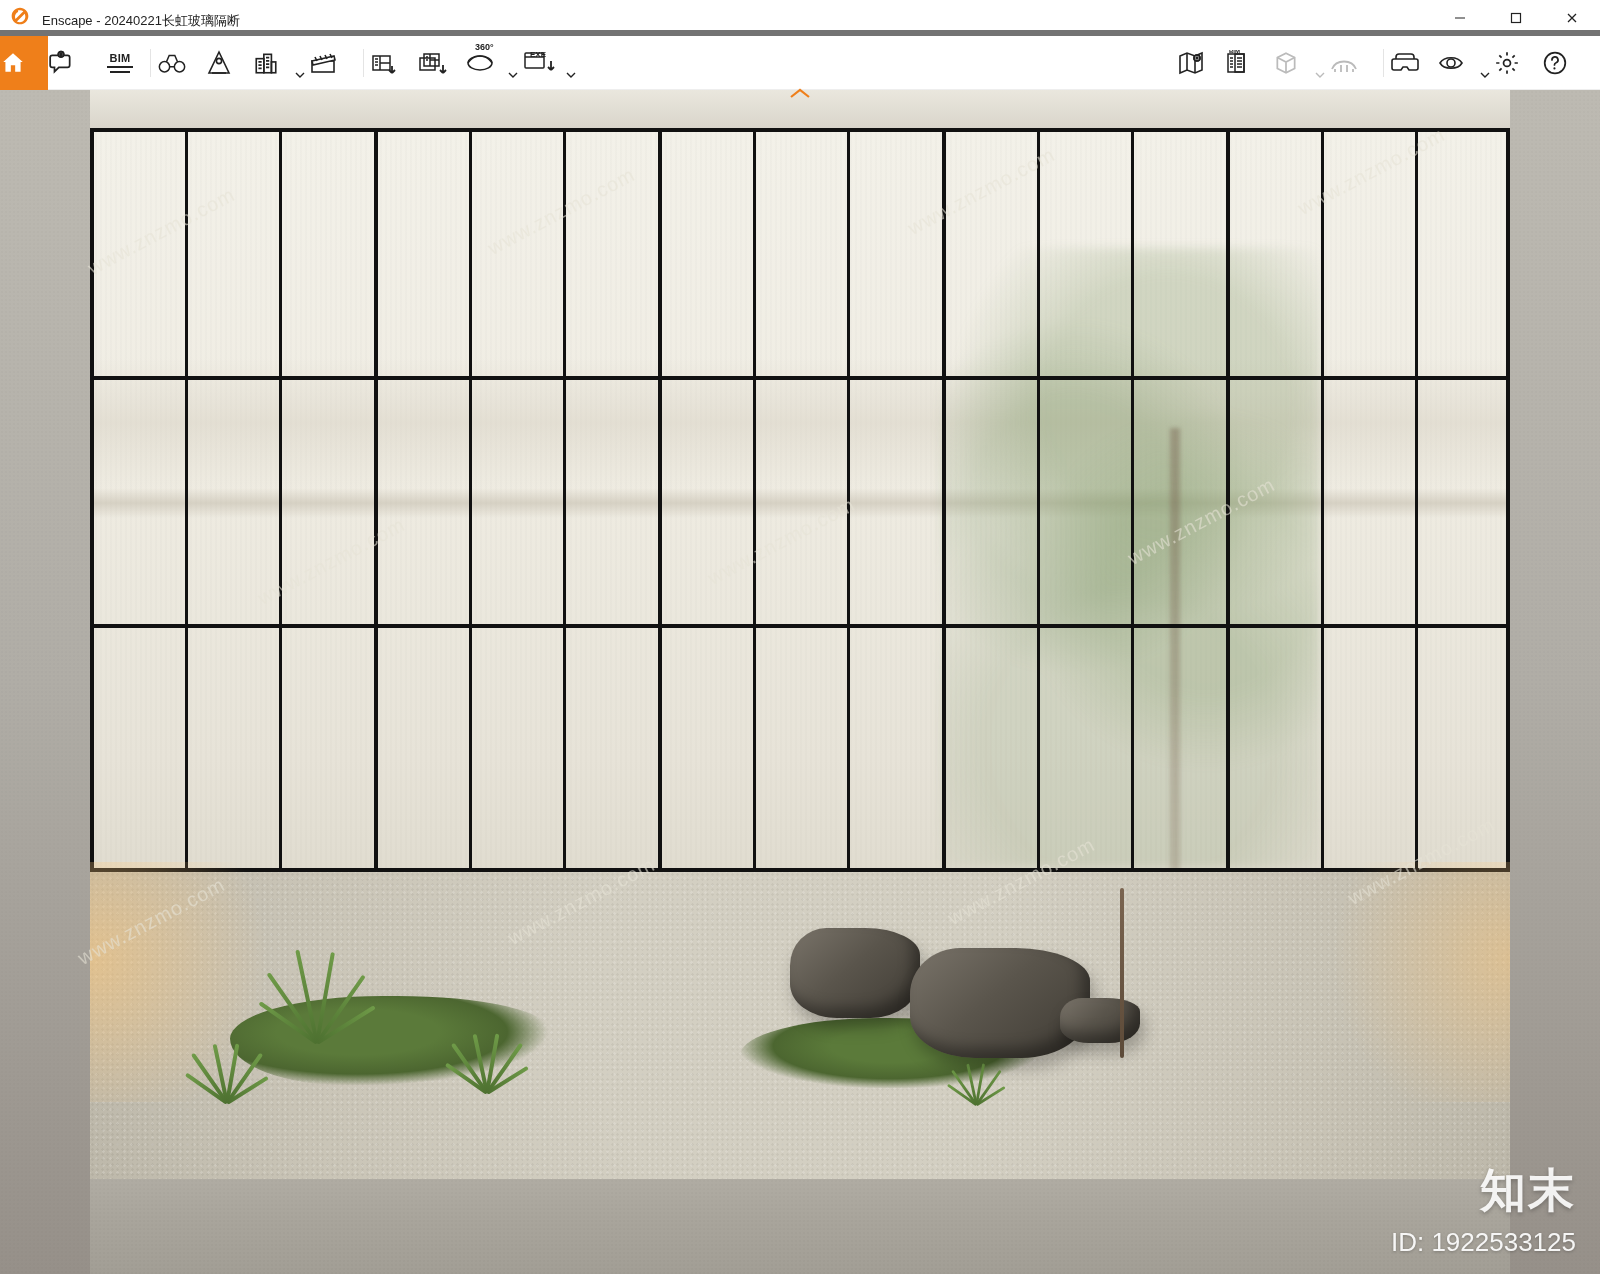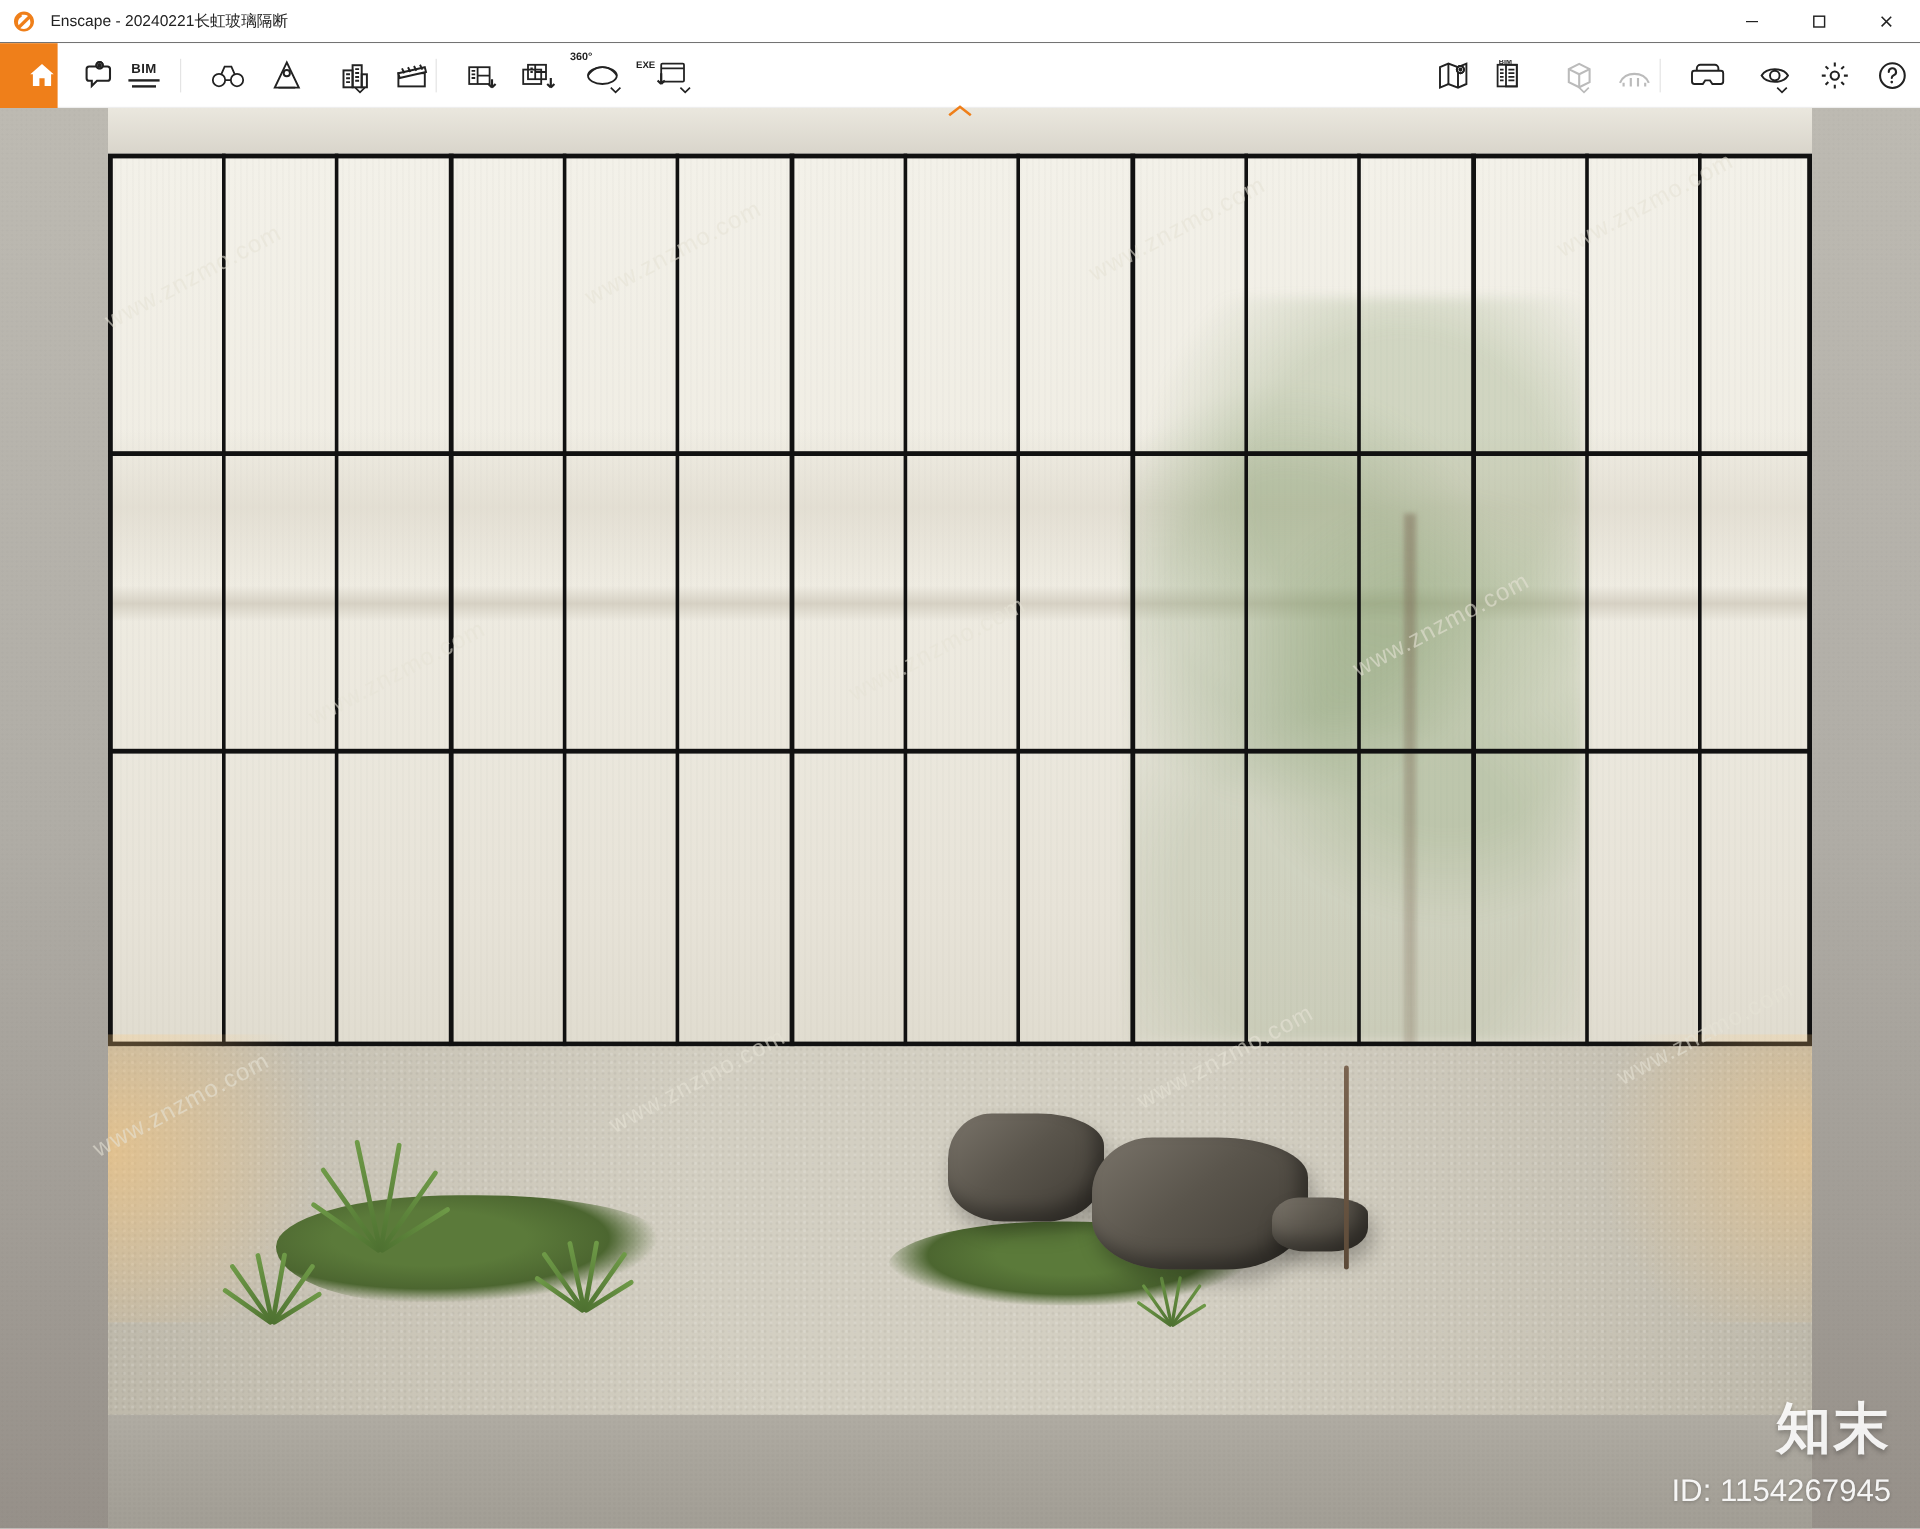--- a/index.html
+++ b/index.html
@@ -1,30 +1,30 @@
 <!DOCTYPE html>
 <html><head>
 <meta charset="utf-8">
 <style>
   * { box-sizing: border-box; margin: 0; padding: 0; }
   html, body { width: 1600px; height: 1274px; font-family: "Segoe UI", Arial, sans-serif; background: #fff; overflow: hidden; }
 
   
-  .titlebar { height: 36px; display: flex; align-items: center; background: #fff; border-bottom: 1px solid #737373; position: relative; }
+  .titlebar { height: 36px; display: flex; align-items: flex-end; background: #fff; border-bottom: 6px solid #737373; position: relative; }
   .titlebar .app-icon { width: 28px; height: 28px; margin-left: 6px; margin-right: 8px; display: flex; align-items: center; justify-content: center; }
   .titlebar .title { font-size: 13px; color: #222; }
   .win-controls { position: absolute; right: 0; top: 0; height: 36px; display: flex; }
   .win-btn { width: 56px; height: 36px; display: flex; align-items: center; justify-content: center; color: #222; }
 
   
   .toolbar { height: 54px; display: flex; align-items: center; background: #fff; border-bottom: 1px solid #eee; position: relative; }
   .tb-left, .tb-right { display: flex; align-items: center; height: 100%; }
   .tb-left { padding-left: 0; }
   .tb-right { margin-left: auto; padding-right: 10px; }
-  .tb-btn { width: 48px; height: 54px; display: flex; align-items: center; justify-content: flex-end; color: #222; cursor: pointer; position: relative; }
+  .tb-btn { width: 48px; height: 54px; display: flex; align-items: center; justify-content: flex-start; color: #222; cursor: pointer; position: relative; }
   .tb-btn.home { background: #ef7f1a; color: #fff; width: 48px; }
   .tb-btn svg { display: block; }
   .tb-btn.with-chev { width: 56px; }
   .tb-btn.with-chev .chev { position: absolute; right: 4px; bottom: 10px; }
   .tb-btn.dim { color: #bbb; }
   .tb-btn.bim { font-size: 11px; line-height: 1.1; color: #222; flex-direction: column; justify-content: center; }
   .tb-btn.bim .bim-label { font-weight: 600; font-family: "Segoe UI", Arial, sans-serif; letter-spacing: 0.3px; }
   .tb-btn.bim .bim-underline { width: 26px; height: 2px; background: #222; margin-top: 2px; }
   .tb-btn.bim .bim-underline2 { width: 20px; height: 2px; background: #222; margin-top: 3px; }
   .tb-sep { width: 1px; height: 28px; background: #e4e4e4; margin: 0 6px; }
@@ -444,14 +444,14 @@
   <div class="wm-diag" style="left:1290px; top:70px;">www.znzmo.com</div>
   <div class="wm-diag" style="left:250px; top:460px;">www.znzmo.com</div>
   <div class="wm-diag" style="left:700px; top:440px;">www.znzmo.com</div>
   <div class="wm-diag" style="left:1120px; top:420px;">www.znzmo.com</div>
   <div class="wm-diag" style="left:70px; top:820px;">www.znzmo.com</div>
   <div class="wm-diag" style="left:500px; top:800px;">www.znzmo.com</div>
   <div class="wm-diag" style="left:940px; top:780px;">www.znzmo.com</div>
   <div class="wm-diag" style="left:1340px; top:760px;">www.znzmo.com</div>
 
   <div class="wm-brand">知末</div>
-  <div class="wm-id">ID: 1154267945</div>
+  <div class="wm-id">ID: 1922533125</div>
 </div>
 
 </body></html>

